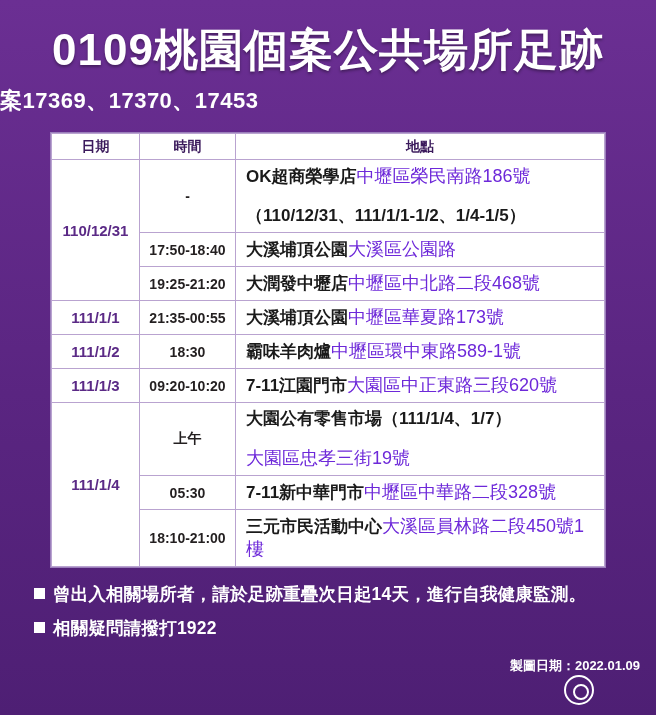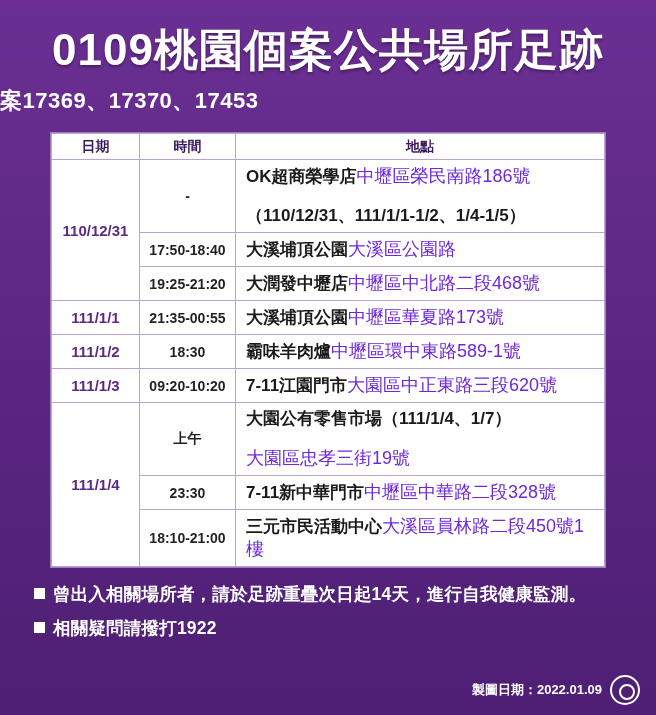--- a/index.html
+++ b/index.html
@@ -129,20 +129,21 @@
   }
   .footer {
     position: absolute;
     right: 16px;
     bottom: 10px;
     display: flex;
     align-items: center;
     color: #ffffff;
     font-size: 13px;
     font-weight: bold;
+    flex-direction: column;
   }
   .logo {
     width: 26px;
     height: 26px;
     border-radius: 50%;
     border: 2px solid #ffffff;
     margin-left: 8px;
     position: relative;
     flex: 0 0 auto;
   }
@@ -203,21 +204,21 @@
             <td class="date">111/1/3</td>
             <td class="time">09:20-10:20</td>
             <td class="place"><span>7-11江園門市</span><span class="addr">大園區中正東路三段620號</span></td>
           </tr>
           <tr>
             <td class="date" rowspan="3">111/1/4</td>
             <td class="time">上午</td>
             <td class="place"><span>大園公有零售市場（111/1/4、1/7）</span><span class="place-line2 addr">大園區忠孝三街19號</span></td>
           </tr>
           <tr>
-            <td class="time">23:30</td>
+            <td class="time">05:30</td>
             <td class="place"><span>7-11新中華門市</span><span class="addr">中壢區中華路二段328號</span></td>
           </tr>
           <tr>
             <td class="time">18:10-21:00</td>
             <td class="place"><span>三元市民活動中心</span><span class="addr">大溪區員林路二段450號1樓</span></td>
           </tr>
         </tbody>
     </table>
   </div>
 

